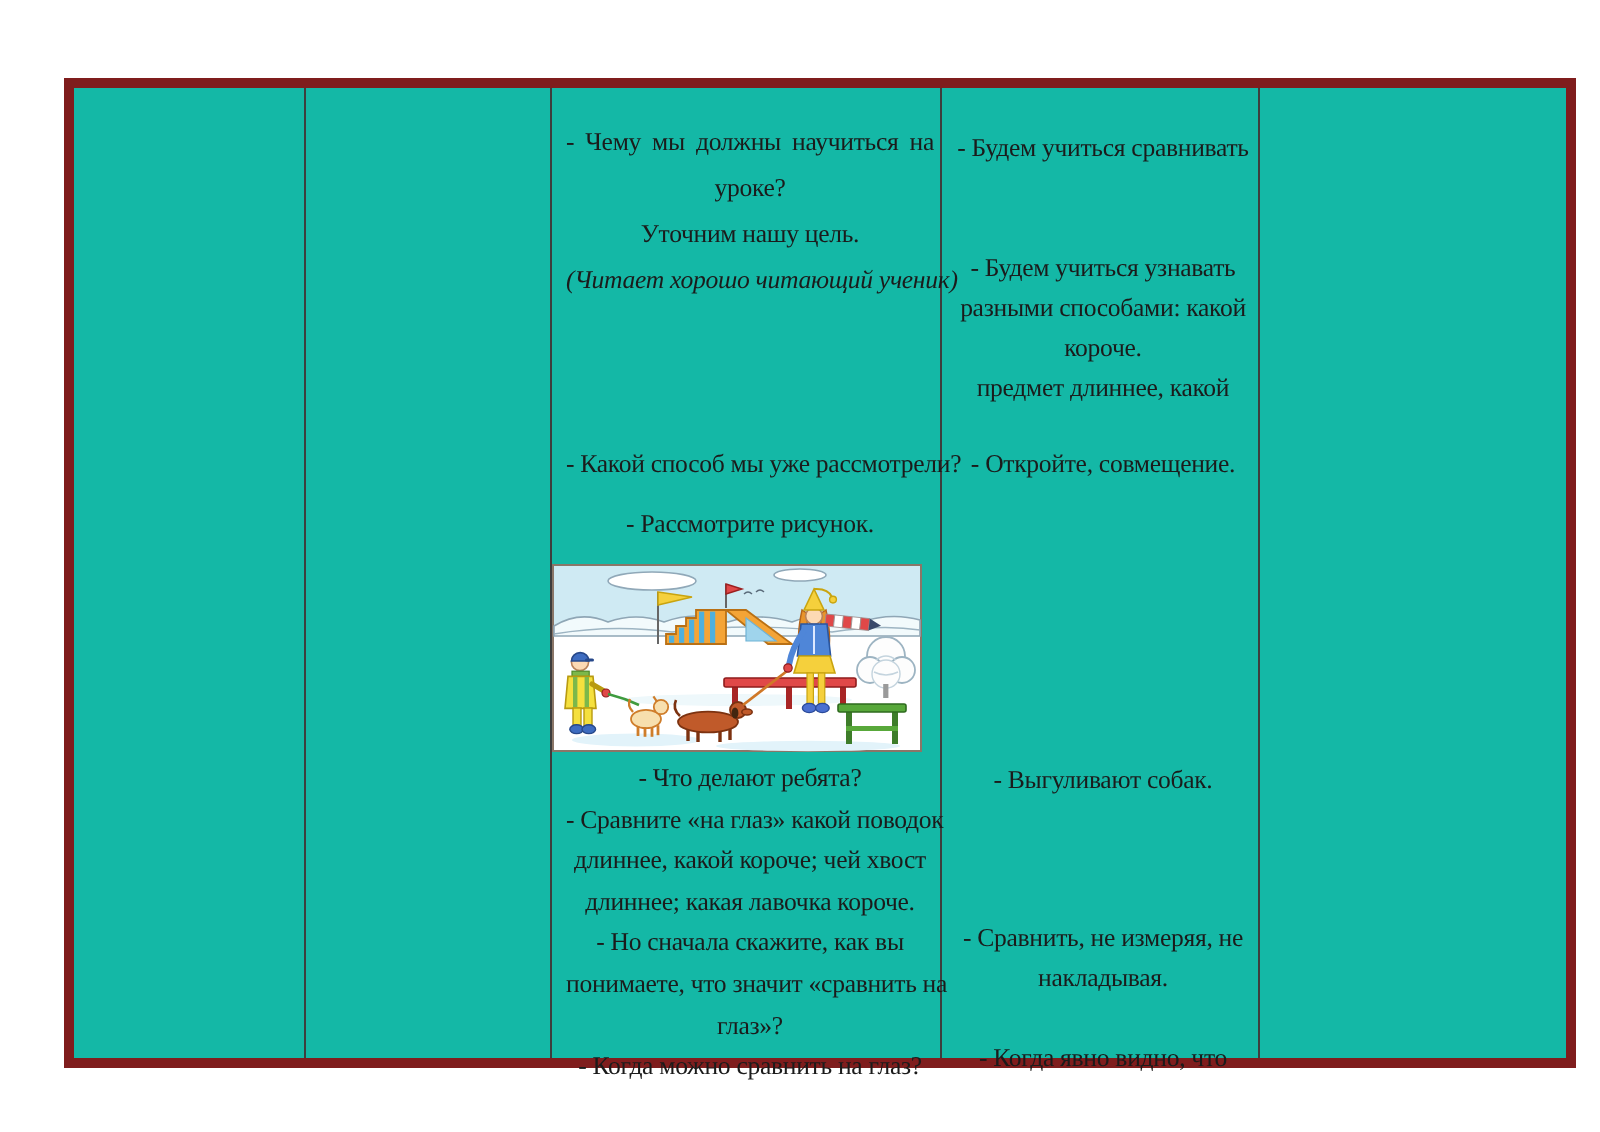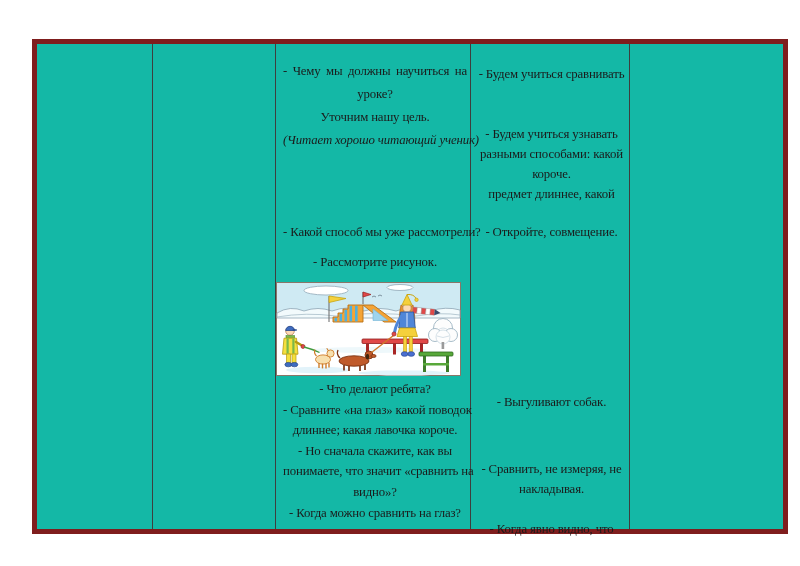--- a/index.html
+++ b/index.html
@@ -189,42 +189,43 @@
             <rect x="170" y="74" width="3" height="16" fill="#3e7d2a"></rect>
             <rect x="147" y="81" width="26" height="2.5" fill="#58a83a"></rect>
             <rect x="143" y="70" width="34" height="4" rx="1" fill="#58a83a" stroke="#2e6b1e" stroke-width="0.8"></rect>
           </g>
         </svg>
       </div>
 
       <div class="blk lh206" style="top:335px">
         <div class="line">- Что делают ребята?</div>
         <div class="line">- Сравните «на глаз» какой поводок</div>
+        <div class="line">длиннее, какой короче; чей хвост</div>
         <div class="line">длиннее; какая лавочка короче.</div>
         <div class="line">- Но сначала скажите, как вы</div>
         <div class="line">понимаете, что значит «сравнить на</div>
-        <div class="line">видно»?</div>
+        <div class="line">глаз»?</div>
         <div class="line">- Когда можно сравнить на глаз?</div>
       </div>
     </div>
 
     <div class="cell c4">
       <div class="blk lh20" style="top:20px">
         <div class="line">- Будем учиться сравнивать</div>
       </div>
       <div class="blk lh20" style="top:80px">
         <div class="line">- Будем учиться узнавать</div>
         <div class="line">разными способами: какой</div>
         <div class="line">короче.</div>
         <div class="line">предмет длиннее, какой</div>
       </div>
       <div class="blk" style="top:178px">
         <div class="line">- Откройте, совмещение.</div>
       </div>
-      <div class="blk" style="top:348px">
+      <div class="blk" style="top:336px">
         <div class="line">- Выгуливают собак.</div>
       </div>
       <div class="blk lh20" style="top:415px">
         <div class="line">- Сравнить, не измеряя, не</div>
         <div class="line">накладывая.</div>
       </div>
       <div class="blk" style="top:475px">
         <div class="line">- Когда явно видно, что</div>
       </div>
     </div>

